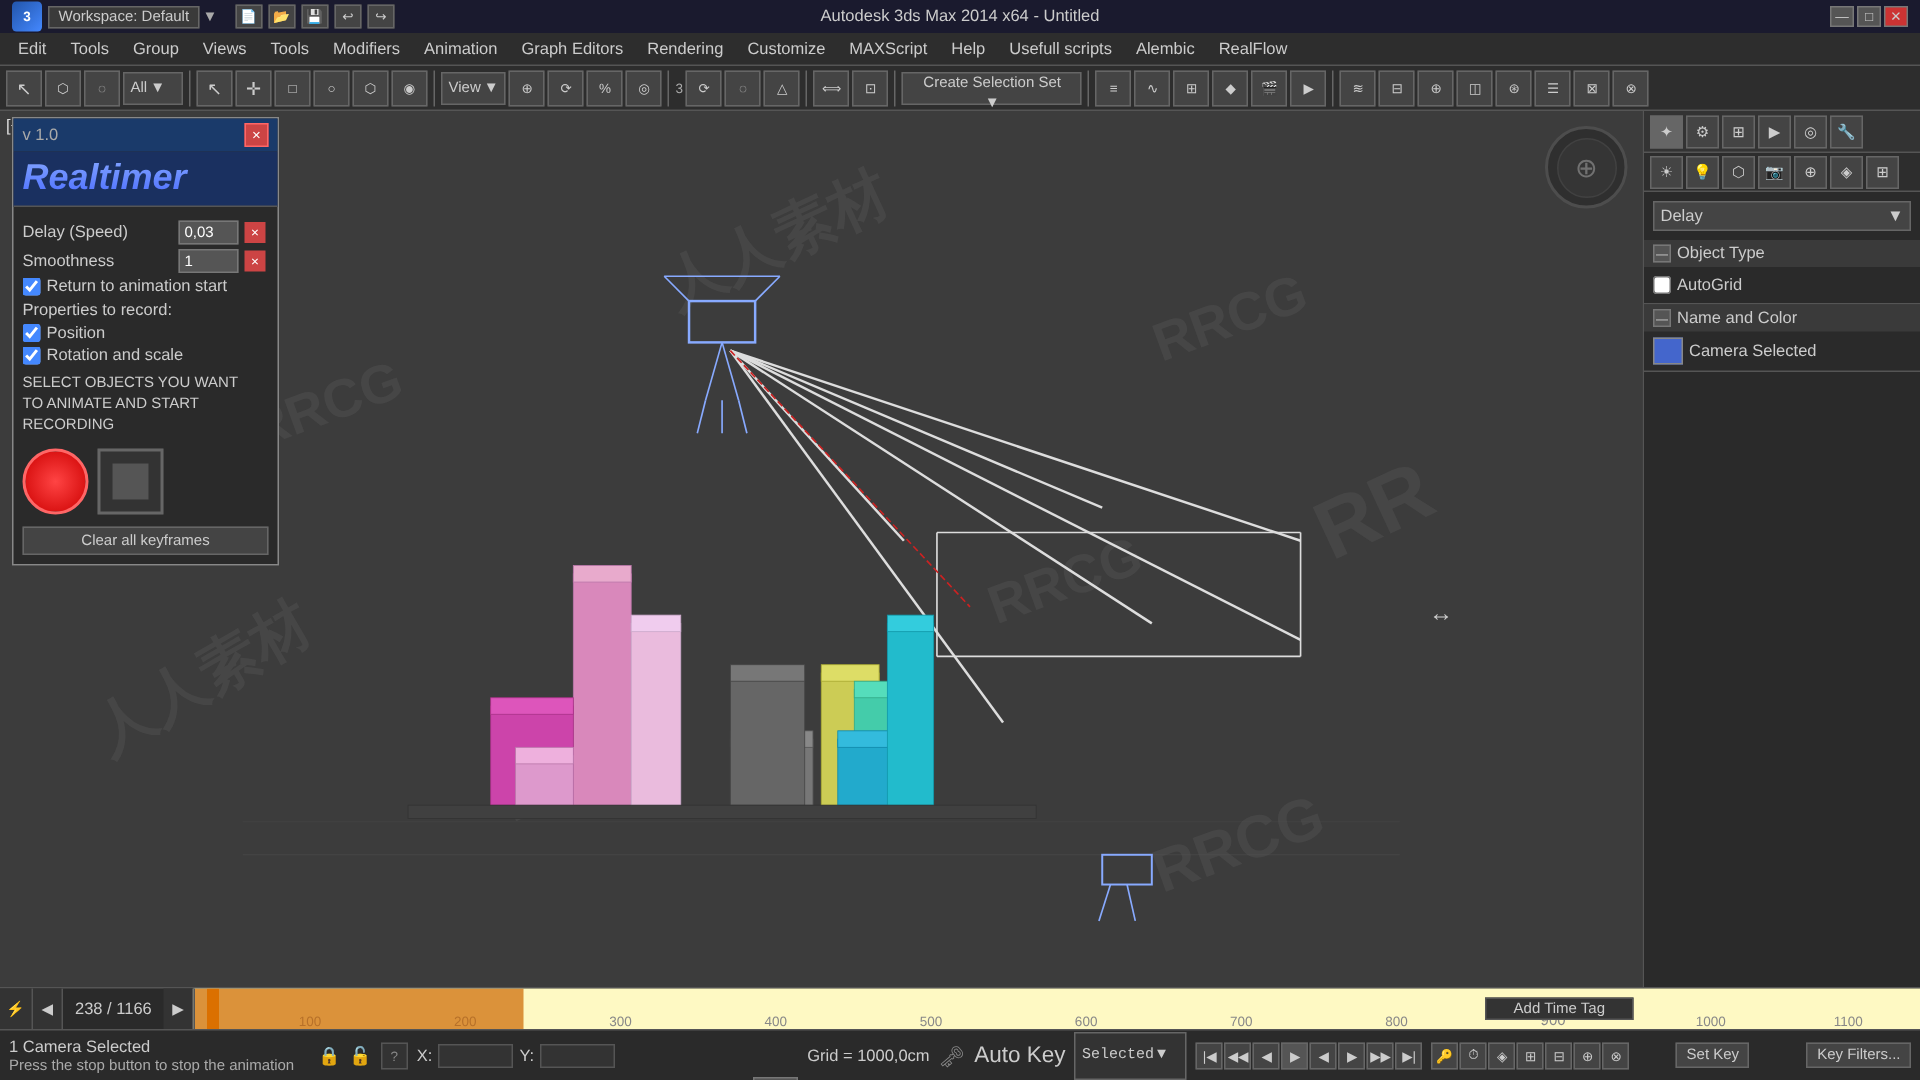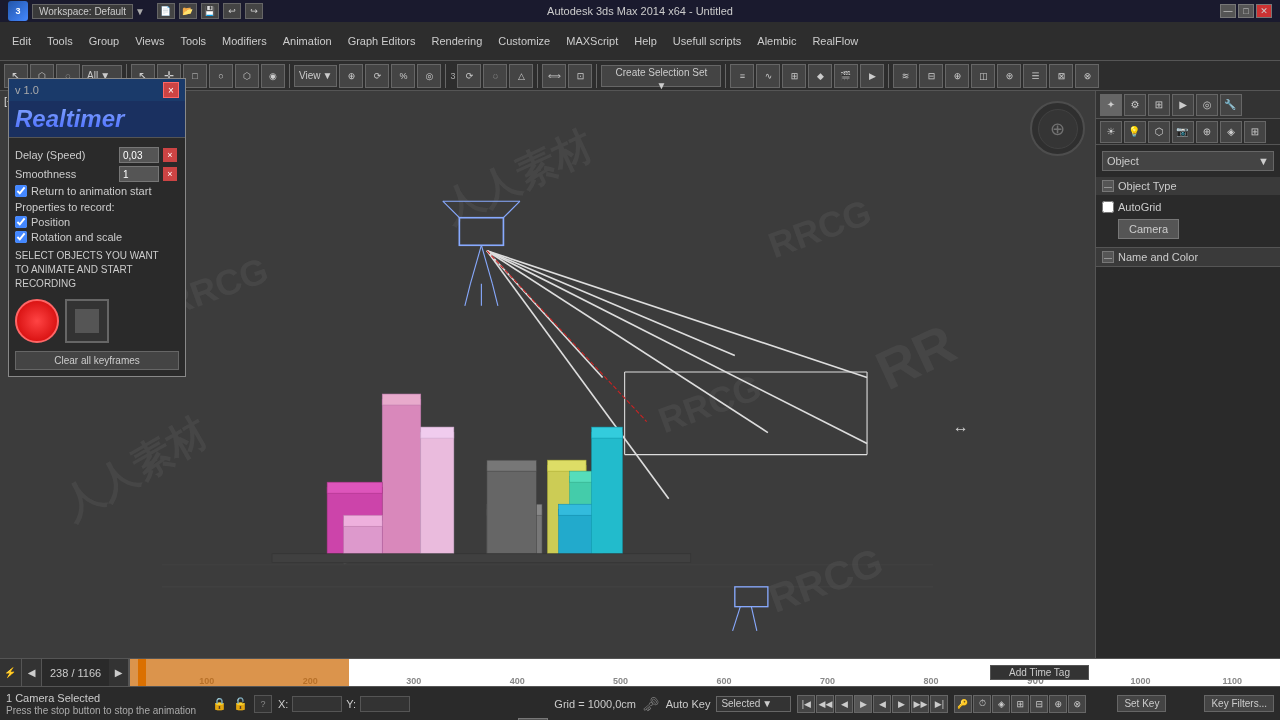--- a/index.html
+++ b/index.html
@@ -5,21 +5,21 @@
     * { margin: 0; padding: 0; box-sizing: border-box; }
     body { width: 1280px; height: 720px; background: #3a3a3a; font-family: 'Arial', sans-serif; font-size: 11px; color: #ccc; overflow: hidden; position: relative; }
 
     
     #title-bar { width: 100%; height: 22px; background: #1a1a2e; display: flex; align-items: center; justify-content: space-between; padding: 0 8px; color: #aaa; font-size: 11px; }
     #title-bar .title-center { position: absolute; left: 50%; transform: translateX(-50%); color: #ccc; }
     #title-bar .win-controls { display: flex; gap: 2px; }
     #title-bar .win-btn { width: 16px; height: 14px; background: #555; border: 1px solid #777; display: flex; align-items: center; justify-content: center; font-size: 9px; cursor: pointer; color: #ccc; }
 
     
-    #menu-bar { width: 100%; height: 39px; background: #2d2d2d; display: flex; align-items: center; padding: 0 4px; border-bottom: 1px solid #555; }
+    #menu-bar { width: 100%; height: 22px; background: #2d2d2d; display: flex; align-items: center; padding: 0 4px; border-bottom: 1px solid #555; }
     .menu-item { padding: 2px 8px; color: #ccc; font-size: 11px; cursor: pointer; height: 100%; display: flex; align-items: center; }
 
     
     #toolbar { width: 100%; height: 30px; background: #2d2d2d; display: flex; align-items: center; padding: 0 4px; gap: 2px; border-bottom: 1px solid #555; }
     .tb-btn { width: 24px; height: 24px; background: #444; border: 1px solid #666; display: flex; align-items: center; justify-content: center; cursor: pointer; font-size: 12px; color: #ccc; }
     .tb-sep { width: 1px; height: 24px; background: #666; margin: 0 2px; }
     .tb-dropdown { background: #444; border: 1px solid #666; color: #ccc; font-size: 10px; padding: 1px 4px; height: 22px; display: flex; align-items: center; gap: 2px; min-width: 40px; }
 
     
     #main-area { display: flex; width: 100%; height: calc(720px - 22px - 24px - 22px - 30px - 28px - 34px); }
@@ -292,44 +292,47 @@
       <div class="panel-icon">☀</div>
       <div class="panel-icon">💡</div>
       <div class="panel-icon">⬡</div>
       <div class="panel-icon">📷</div>
       <div class="panel-icon">⊕</div>
       <div class="panel-icon">◈</div>
       <div class="panel-icon">⊞</div>
     </div>
 
     <div class="octane-dropdown">
-      <span>Object</span>
+      <span>Delay</span>
       <span>▼</span>
     </div>
 
     <div class="panel-section">
       <div class="panel-section-header">
         <div class="collapse-btn">—</div>
         <span>Object Type</span>
       </div>
       <div class="object-type-section">
         <div class="checkbox-row">
           <input type="checkbox" style="">
           <span>AutoGrid</span>
         </div>
-        <div style="margin-top:2px;">
-          <button class="camera-btn">Camera</button>
-        </div>
       </div>
     </div>
 
     <div class="panel-section">
       <div class="panel-section-header">
         <div class="collapse-btn">—</div>
         <span>Name and Color</span>
+      </div>
+      <div class="name-color-section">
+        <div class="name-color-row">
+          <div class="color-box" style="background: rgb(68, 102, 204);"></div>
+          <span>Camera Selected</span>
+        </div>
       </div>
     </div>
   </div>
 </div>
 
 <div id="realtimer-panel">
   <div class="rt-header">
     <span style="color:#aaa;font-size:11px;">v 1.0</span>
     <div class="rt-close">×</div>
   </div>
@@ -383,21 +386,21 @@
 </div>
 
 <div id="timeline-area" style="position:absolute;bottom:34px;left:0;right:0;height:28px;background:#2a2a2a;border-top:1px solid #555;display:flex;align-items:center;">
   <div class="tl-btn" style="width:22px;">⚡</div>
   <div class="tl-btn">◀</div>
   <div id="frame-display">
     <span>238</span> / <span>1166</span>
   </div>
   <div class="tl-btn">▶</div>
 
-  <div id="timeline-track" style="flex:1;height:100%;position:relative;background:#ffffff;cursor:pointer;border-left:1px solid #555;font-weight:bold;">
+  <div id="timeline-track" style="flex:1;height:100%;position:relative;background:#fef9c3;cursor:pointer;border-left:1px solid #555;">
 
     <div style="position:absolute;left:8px;top:0;bottom:0;background:#ff8800;width:8px;cursor:pointer;"></div>
 
     <div style="position:absolute;top:0;left:0;right:0;height:100%;display:flex;align-items:flex-end;padding:0 4px;">
       <div style="position:absolute;left:6%;color:#888;font-size:9px;">100</div>
       <div style="position:absolute;left:15%;color:#888;font-size:9px;">200</div>
       <div style="position:absolute;left:24%;color:#888;font-size:9px;">300</div>
       <div style="position:absolute;left:33%;color:#888;font-size:9px;">400</div>
       <div style="position:absolute;left:42%;color:#888;font-size:9px;">500</div>
       <div style="position:absolute;left:51%;color:#888;font-size:9px;">600</div>
@@ -433,22 +436,22 @@
   </div>
 
   <div style="display:flex;align-items:center;gap:2px;margin-top:47px;">
     <div style="width:30px;height:18px;background:#555;border:1px solid #777;display:flex;align-items:center;justify-content:center;font-size:8px;color:#ccc;">Ni</div>
   </div>
 
   <div style="font-size:11px;color:#ccc;">Grid = 1000,0cm</div>
 
   <div style="font-size:14px;color:#888;">🗝</div>
 
-  <div style="font-size:11px;color:#ccc;">Auto Key</div>
-  <div style="background:#333;border:1px solid #666;color:#ccc;font-size:10px;padding:1px 4px;height:16px;display:flex;align-items:center;gap:2px;min-width:75px;">
+  <div style="font-size:15px;color:#ccc;">Auto Key</div>
+  <div style="background:#333;border:1px solid #666;color:#ccc;font-size:10px;padding:1px 4px;height:32px;display:flex;align-items:center;gap:2px;min-width:75px;font-family:Liberation Mono, monospace;">
     <span>Selected</span>
       <span>▼</span>
   </div>
 
   <div style="display:flex;align-items:center;gap:1px;">
     <div class="sm-btn">|◀</div>
     <div class="sm-btn">◀◀</div>
     <div class="sm-btn">◀</div>
     <div class="sm-btn" style="background:#555;">▶</div>
     <div class="sm-btn">◀</div>

